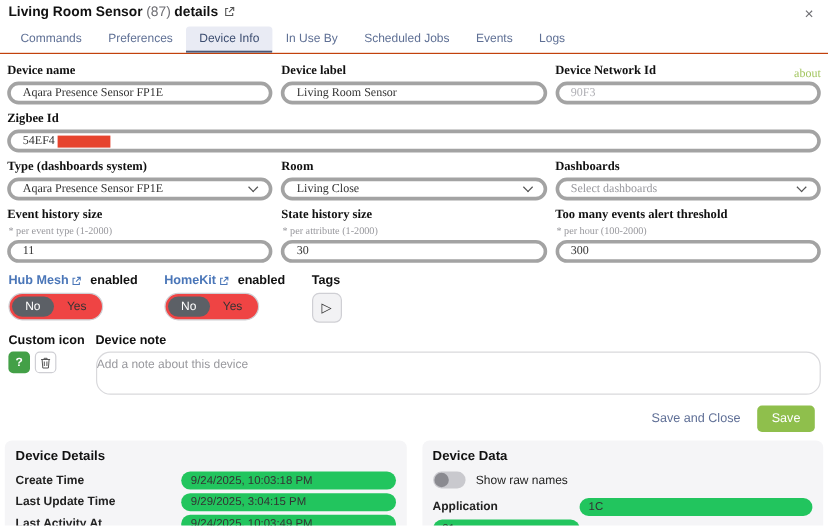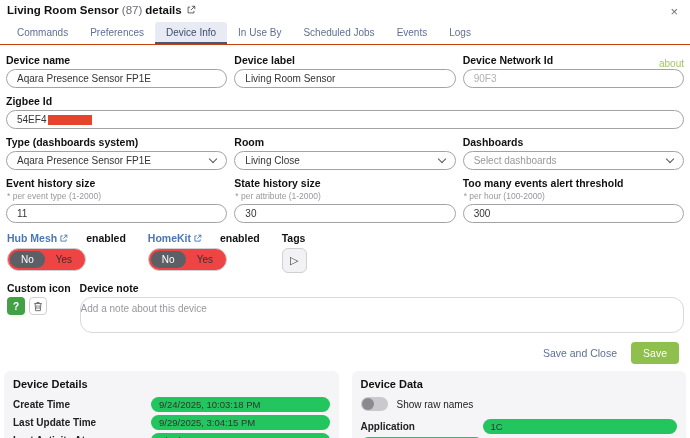--- a/index.html
+++ b/index.html
@@ -27,42 +27,42 @@
     background: #e9ebf4;
     color: #3c4d70;
     border-bottom: 2px solid #4a5878;
     border-radius: 3px 3px 0 0;
     padding-bottom: 4px;
   }
 
   
   .form { padding: 2px 6px 0 6px; }
   .grid3 { display: grid; grid-template-columns: 1fr 1fr 1fr; column-gap: 7px; }
-  .field { margin-top: 7px; }
+  .field { margin-top: 7px; font-family: Liberation Serif, serif; }
   .field-label { font-size: 10.5px; font-weight: bold; color: #111; margin-bottom: 3px; display: block; }
-  .label-row { display: flex; align-items: flex-end; justify-content: space-between; }
+  .label-row { display: flex; align-items: center; justify-content: space-between; }
   .edit-link { font-size: 10px; color: #a3c661; cursor: pointer; font-weight: normal; }
   .hint { font-size: 8.5px; color: #98989d; margin: -1px 0 3px 1px; }
   .tb {
-    height: 19px; border: 1px solid #a3a3a3; border-radius: 12px;
+    height: 19px; border: 3px solid #a3a3a3; border-radius: 12px;
     padding: 0 10px; font-size: 10px; color: #333;
     display: flex; align-items: center; background: #fff; width: 100%;
   }
   .tb.disabled { color: #b0b0b5; }
   .tb.select { justify-content: space-between; cursor: pointer; }
   .tb .ph { color: #98989d; }
   .chev {
     width: 6px; height: 6px; border-right: 1.3px solid #555; border-bottom: 1.3px solid #555;
     transform: rotate(45deg); margin-top: -3px; flex: 0 0 auto;
   }
   .redact { display: inline-block; width: 44px; height: 10px; background: #e6432d; margin-left: 2px; }
 
   
   .toggles-row { display: flex; align-items: flex-start; gap: 22px; margin-top: 9px; padding-left: 1px; }
-  .toggle-head { font-size: 10.5px; font-weight: bold; color: #111; margin-bottom: 4px; display: flex; align-items: center; gap: 18px; }
+  .toggle-head { font-size: 10.5px; font-weight: bold; color: #111; margin-bottom: 4px; display: flex; align-items: center; gap: 7px; }
   .link-blue { color: #4a76b8; font-weight: bold; cursor: pointer; display: inline-flex; align-items: center; gap: 2px; }
   .pill-group {
     display: inline-flex; align-items: center; border: 1px solid #cfcfd4;
     border-radius: 14px; padding: 2px; background: #ef4444;
   }
   .pill { font-size: 10px; padding: 3px 11px; border-radius: 11px; cursor: pointer; color: #333; }
   .pill.sel { background: #5c6066; color: #fff; }
   .tags-btn {
     width: 25px; height: 25px; border: 1px solid #cfcfd4; border-radius: 6px;
     background: #f2f2f4; display: flex; align-items: center; justify-content: center;

